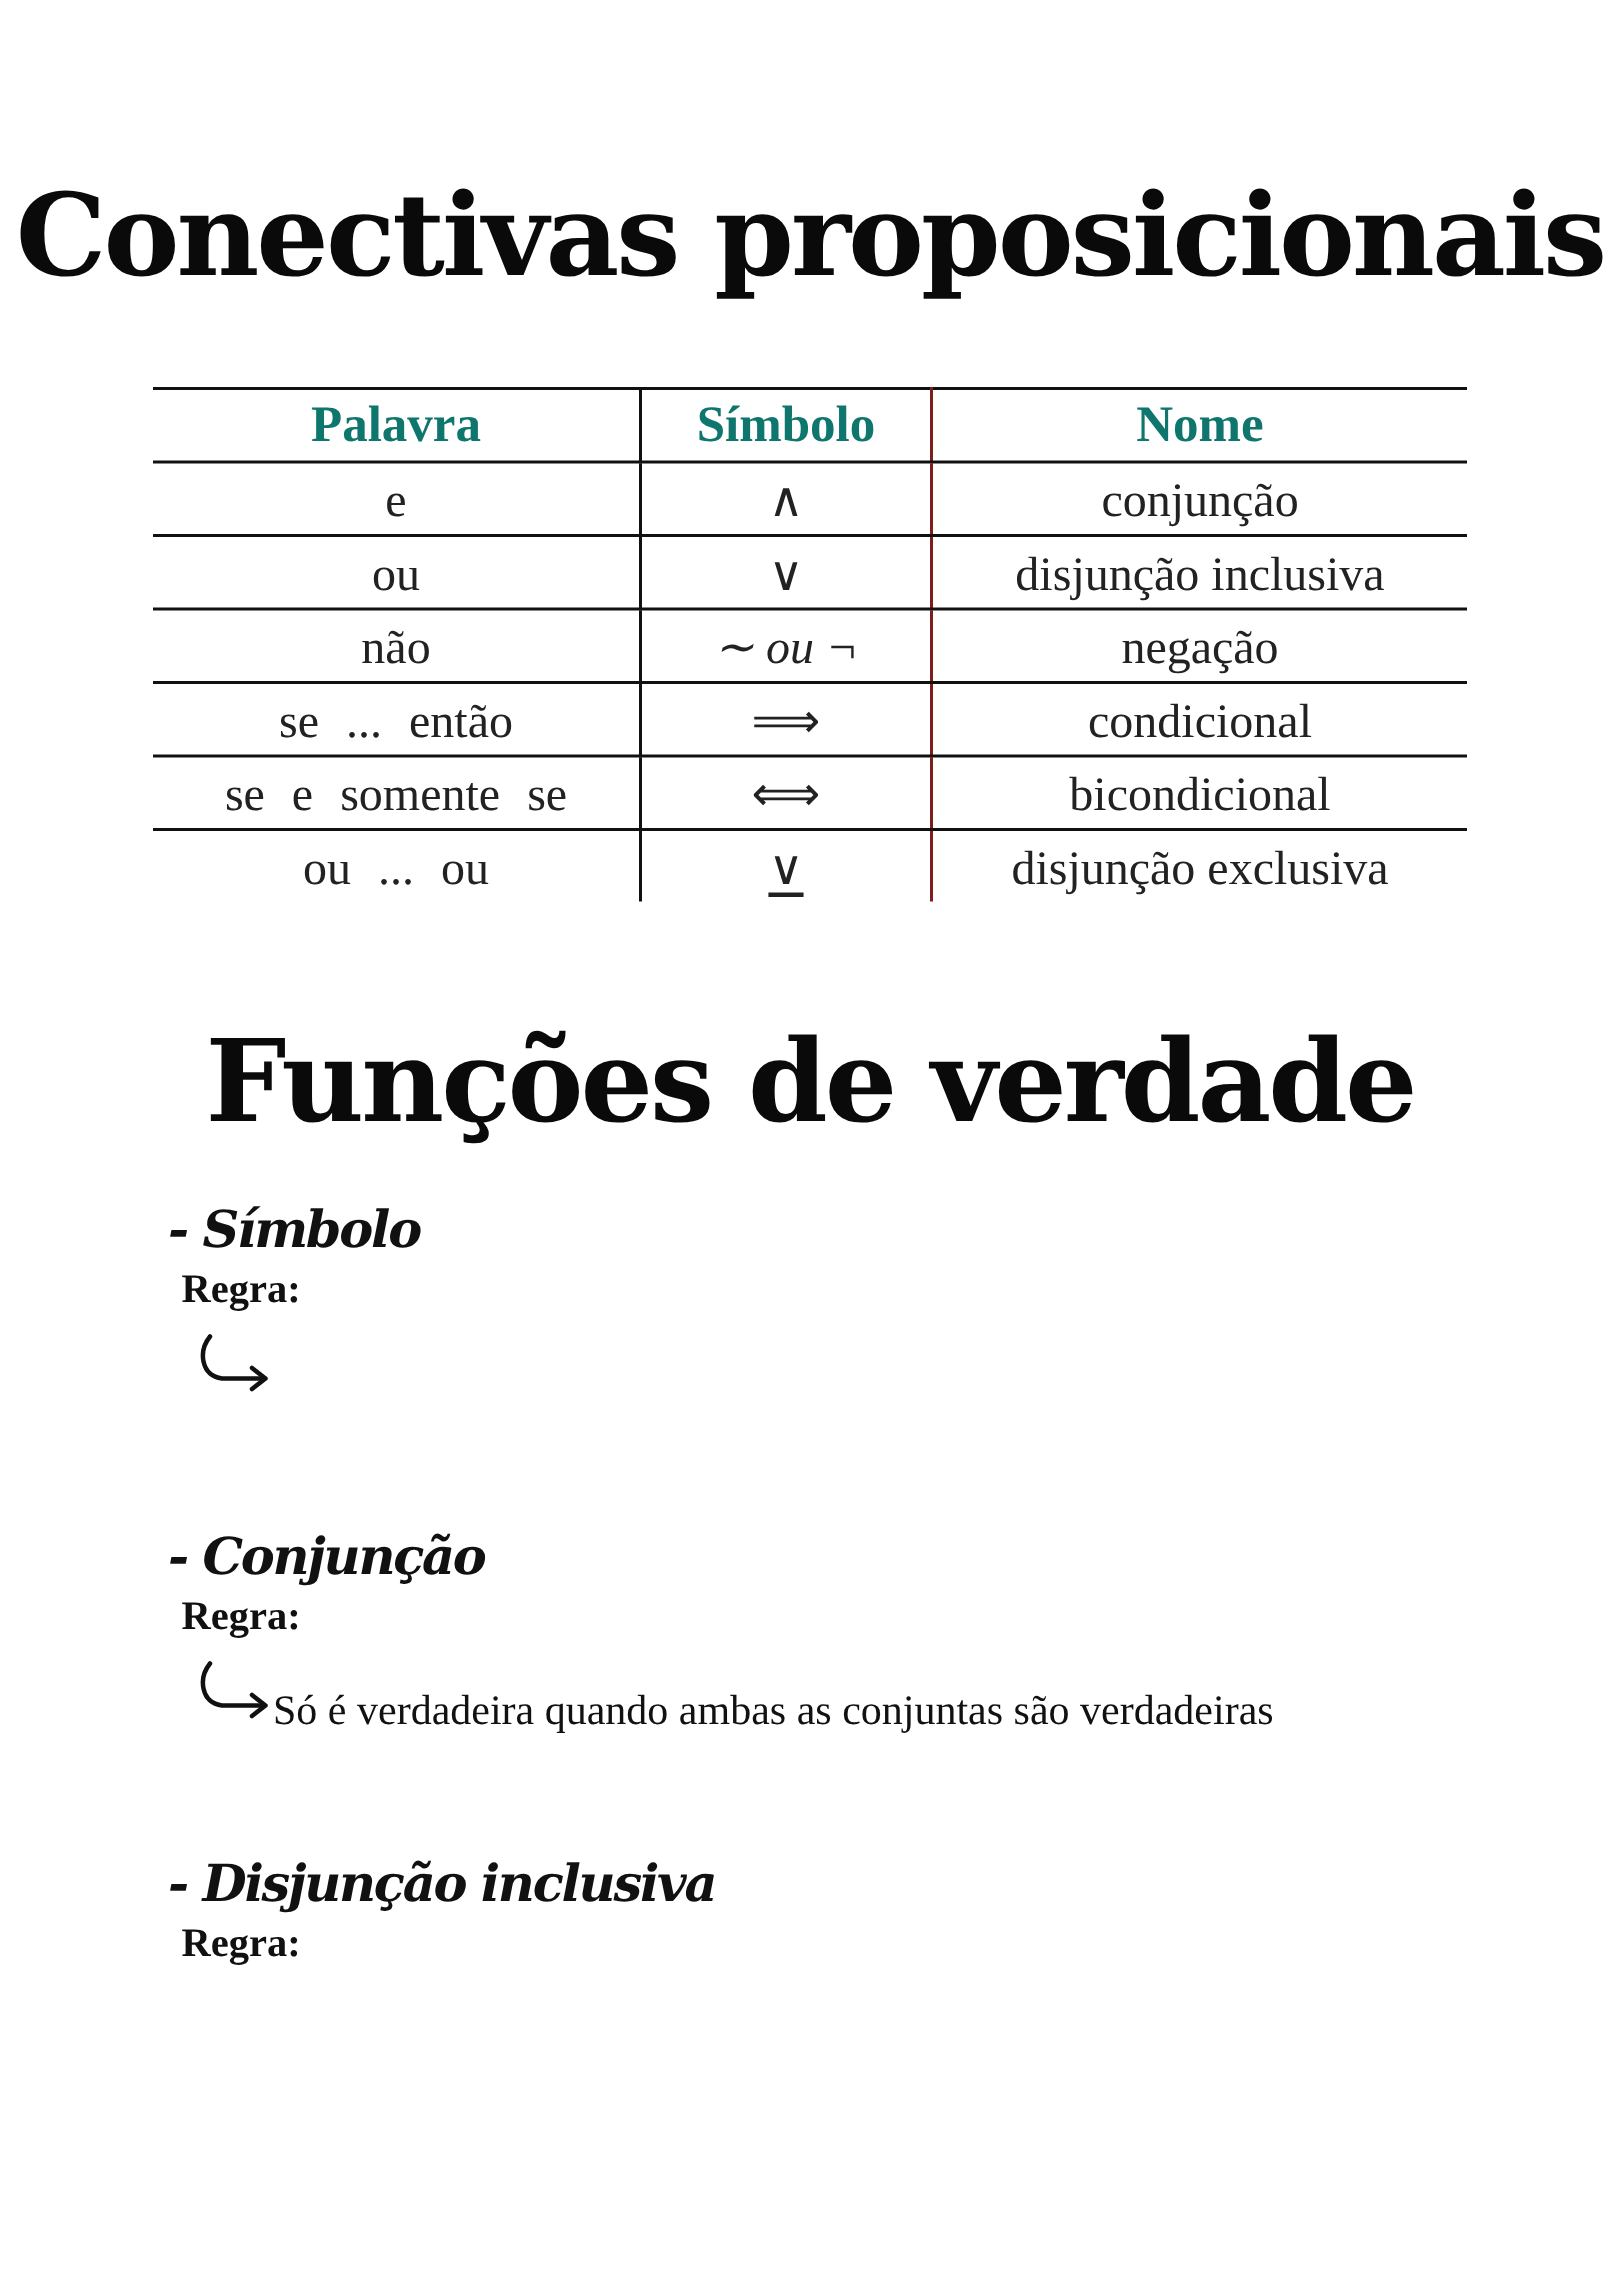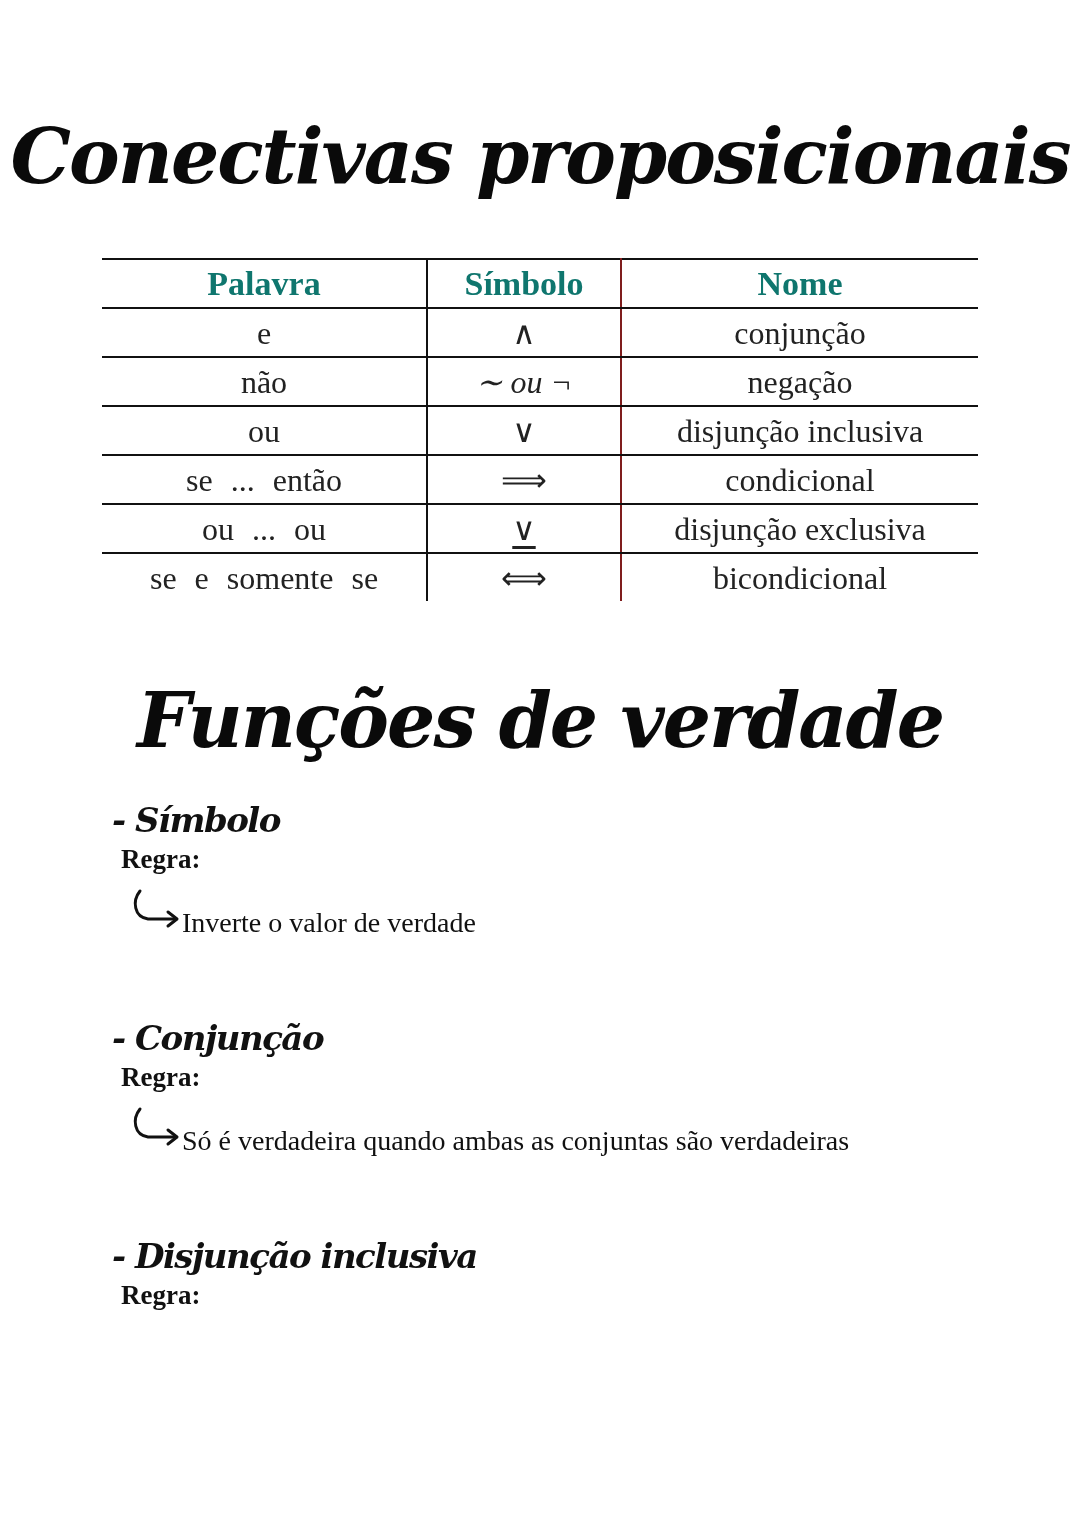--- a/index.html
+++ b/index.html
@@ -1,19 +1,19 @@
 <!DOCTYPE html>
 <html><head>
 <meta charset="utf-8">
 <style>
   html, body { margin:0; padding:0; background:#ffffff; }
   body { width:1080px; height:1527px; position:relative; overflow:hidden; color:#000; }
   .title {
     position:absolute; left:0; width:1080px; text-align:center;
-    font-family:"DejaVu Serif", serif; font-style:italic; font-weight:bold;
+    font-family:"DejaVu Serif", serif; font-weight:bold;
     letter-spacing:-2px; color:#0a0a0a;
   }
   #title1 { top:112px; font-size:76px; }
   #title2 { top:676px; font-size:76px; }
 
   table.conn {
     position:absolute; left:102px; top:258px; width:876px;
     border-collapse:collapse; font-family:"Liberation Serif", serif; color:#222;
   }
   table.conn td, table.conn th {
@@ -57,58 +57,57 @@
     <th class="c1">Palavra</th>
     <th class="c2">Símbolo</th>
     <th class="c3">Nome</th>
   </tr>
   <tr>
     <td class="c1">e</td>
     <td class="c2">∧</td>
     <td class="c3">conjunção</td>
   </tr>
   <tr>
+    <td class="c1">ou</td>
+    <td class="c2">∨</td>
+    <td class="c3">disjunção inclusiva</td>
+  </tr>
+  <tr>
     <td class="c1">não</td>
     <td class="c2 sym-italic">∼ ou ¬</td>
     <td class="c3">negação</td>
-  </tr>
-  <tr>
-    <td class="c1">ou</td>
-    <td class="c2">∨</td>
-    <td class="c3">disjunção inclusiva</td>
   </tr>
   <tr>
     <td class="c1 ws">se ... então</td>
     <td class="c2">⟹</td>
     <td class="c3">condicional</td>
   </tr>
   <tr>
+    <td class="c1 ws">se e somente se</td>
+    <td class="c2">⟺</td>
+    <td class="c3">bicondicional</td>
+  </tr>
+  <tr>
     <td class="c1 ws">ou ... ou</td>
     <td class="c2 underline-sym">∨</td>
     <td class="c3">disjunção exclusiva</td>
-  </tr>
-  <tr>
-    <td class="c1 ws">se e somente se</td>
-    <td class="c2">⟺</td>
-    <td class="c3">bicondicional</td>
   </tr>
 </tbody>
   </table>
 
 <div id="title2" class="title">Funções de verdade</div>
 
 <div class="section" style="top:800px;">
   <div class="sec-title">- Símbolo</div>
   <div class="rule-label">Regra:</div>
   <div class="rule-row">
     <svg class="arrow" viewBox="0 0 52 48">
       <path d="M10 4 C2 14 4 30 18 32 L46 32" fill="none" stroke="#111" stroke-width="3" stroke-linecap="round"></path>
       <path d="M38 25 L47 32 L38 39" fill="none" stroke="#111" stroke-width="3" stroke-linecap="round" stroke-linejoin="round"></path>
     </svg>
-    <div class="rule-text">Inverte o valor de verdade</div>
   </div>
 </div>
 
 <div class="section" style="top:1018px;">
   <div class="sec-title">- Conjunção</div>
   <div class="rule-label">Regra:</div>
   <div class="rule-row">
     <svg class="arrow" viewBox="0 0 52 48">
       <path d="M10 4 C2 14 4 30 18 32 L46 32" fill="none" stroke="#111" stroke-width="3" stroke-linecap="round"></path>
       <path d="M38 25 L47 32 L38 39" fill="none" stroke="#111" stroke-width="3" stroke-linecap="round" stroke-linejoin="round"></path>

